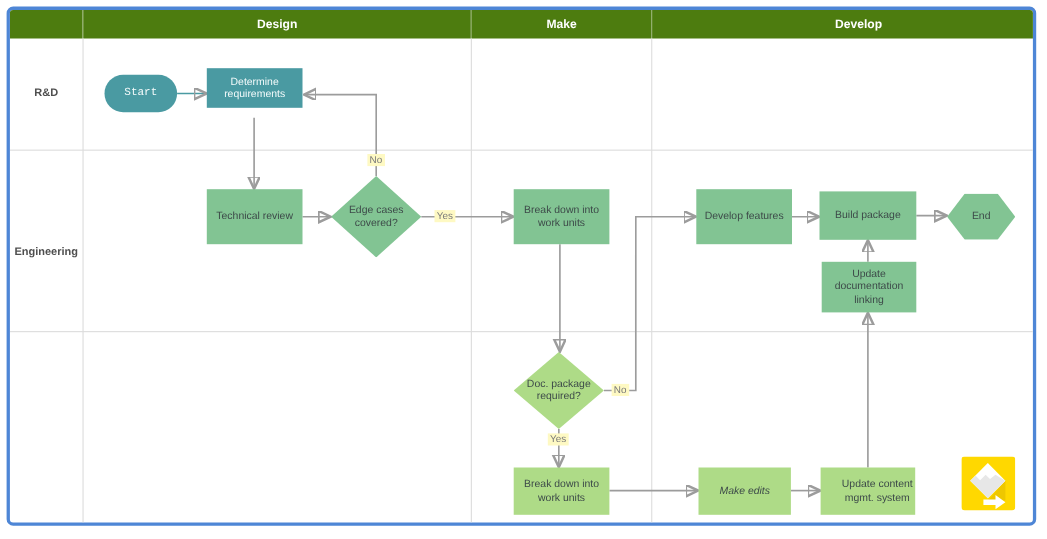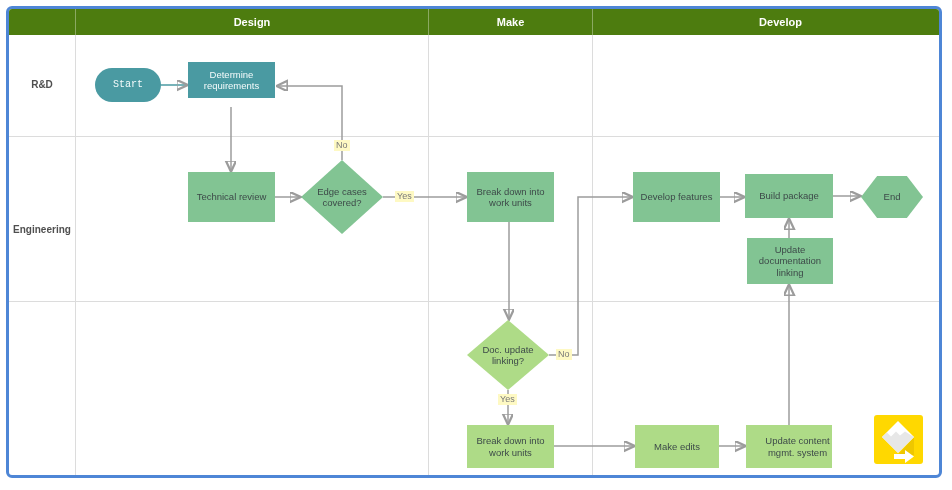--- a/index.html
+++ b/index.html
@@ -152,28 +152,28 @@
 
     <div class="node green hexagon" style="left:852px; top:167px; width:62px; height:42px;">
       <span>End</span>
       </div>
 
     <div class="node green" style="left:738px; top:229px; width:86px; height:46px;">
       <span>Update documentation linking</span>
       </div>
 
     <div class="node lgreen diamond" style="left:458px; top:311px; width:82px; height:70px;">
-      <span>Doc. update linking?</span>
+      <span>Doc. package required?</span>
       </div>
 
     <div class="node lgreen" style="left:458px; top:416px; width:87px; height:43px;">
       <span>Break down into work units</span>
       </div>
 
-    <div class="node lgreen" style="left:626px; top:416px; width:84px; height:43px;">
+    <div class="node lgreen" style="left:626px; top:416px; width:84px; height:43px;font-style:italic;">
       <span>Make edits</span>
       </div>
 
     <div class="node lgreen" style="left:737px; top:416px; width:86px; height:43px;padding-left:17px;">
       <span>Update content mgmt. system</span>
       </div>
 
     <svg class="watermark" viewBox="0 0 49 49">
       <rect x="0" y="0" width="49" height="49" rx="3" fill="#ffd800"></rect>
       <path d="M40 22 L40 40 L24 40 Z" fill="#e0b900" opacity="0.55"></path>

